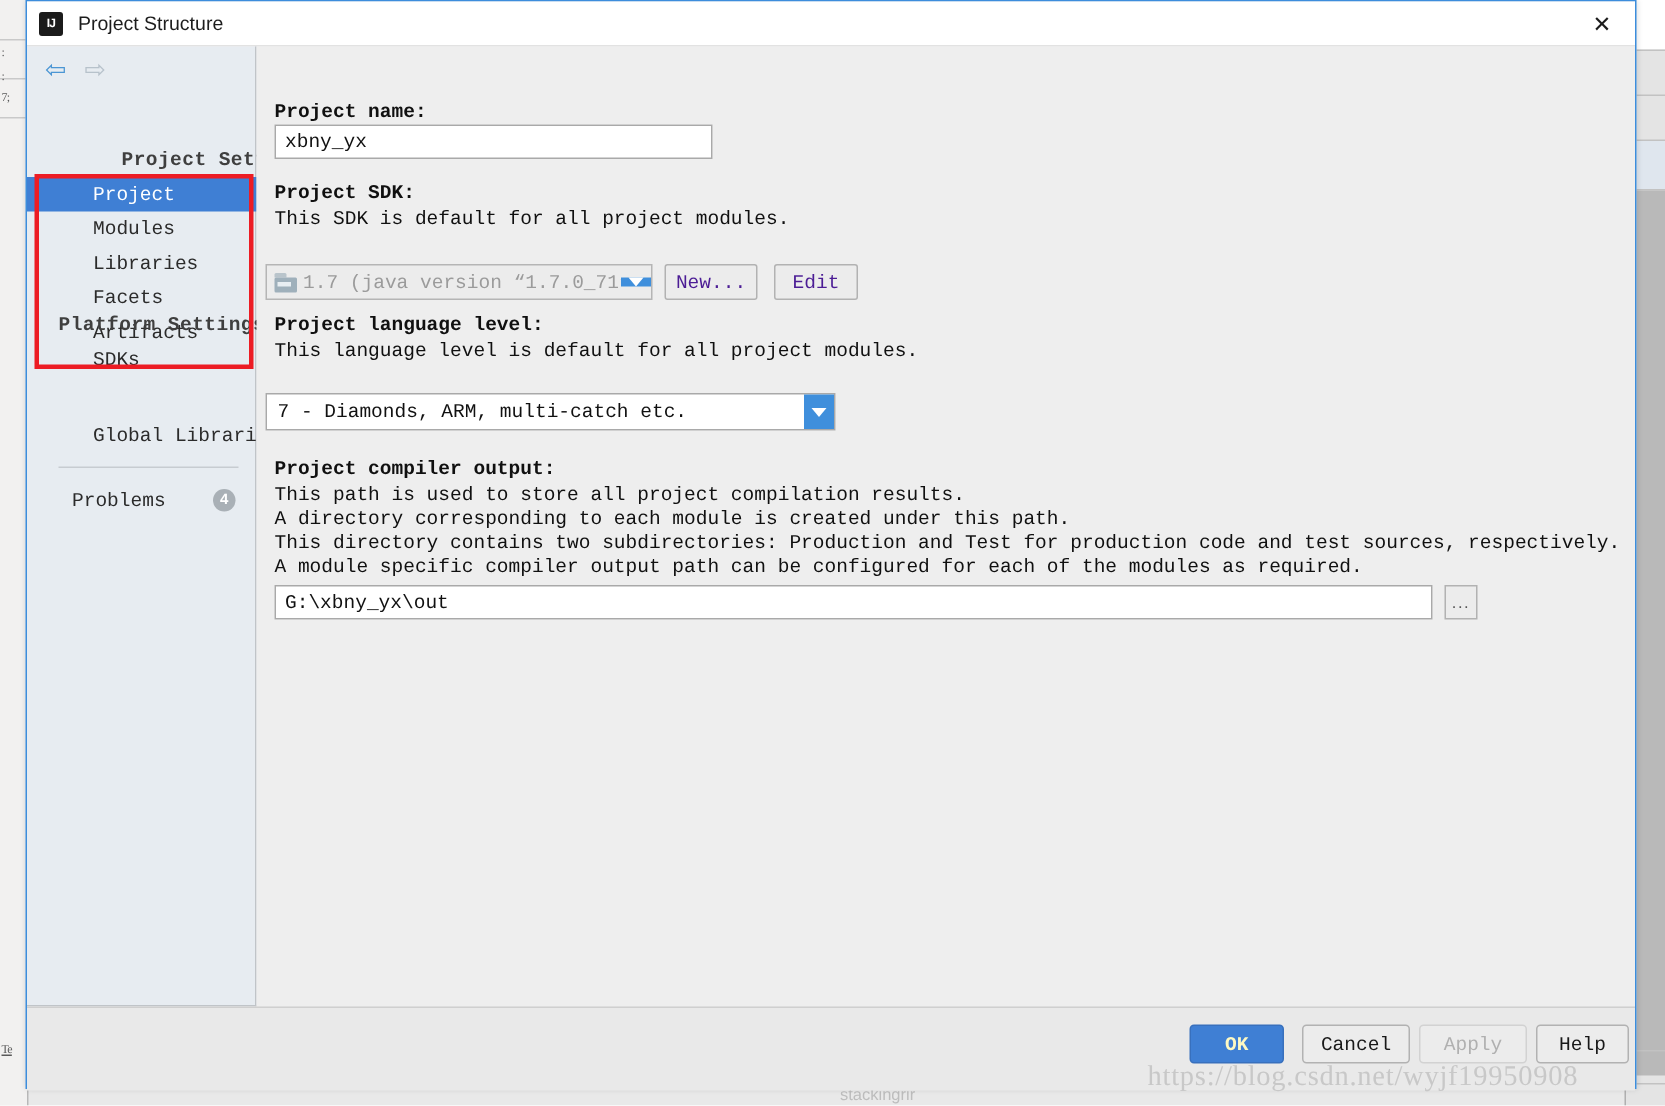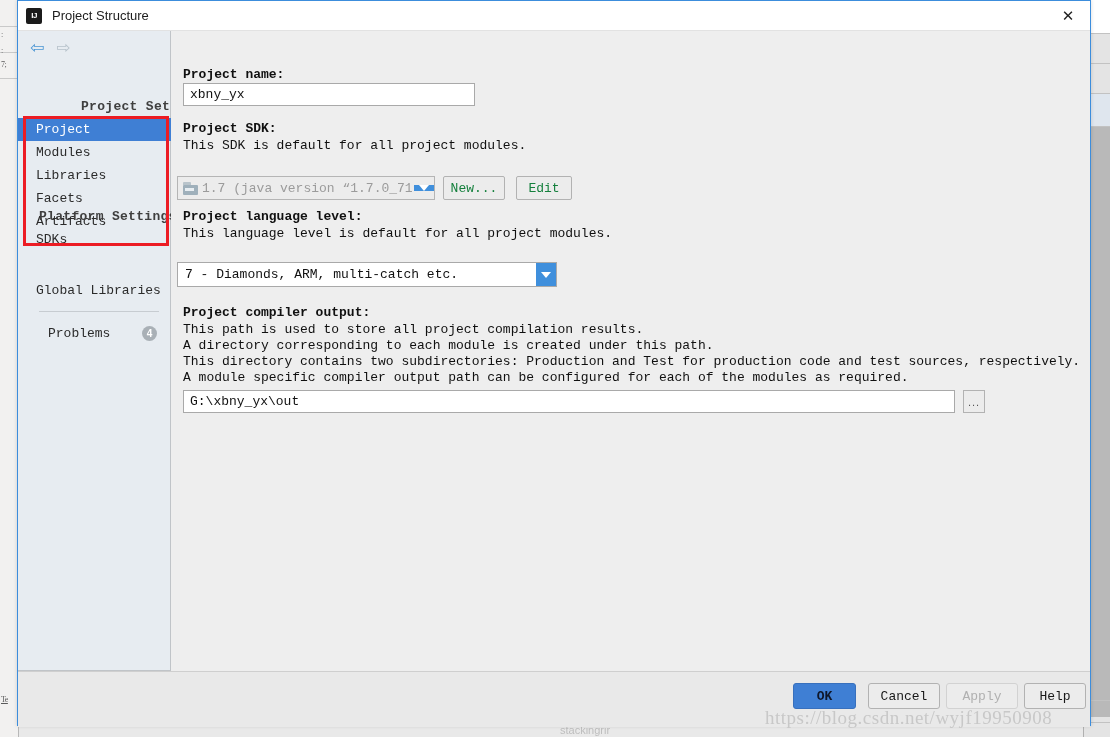--- a/index.html
+++ b/index.html
@@ -185,21 +185,21 @@
     color: #3f3f3f;
     letter-spacing: 0.3px;
     white-space: nowrap;
   }
   .nav-item {
     position: absolute;
     left: 0;
     width: 153px;
     height: 23px;
     line-height: 23px;
-    padding-left: 18px;
+    padding-left: 44px;
     box-sizing: border-box;
     font-family: "Liberation Mono", monospace;
     font-size: 13px;
     color: #2b2b2b;
     cursor: pointer;
     white-space: nowrap;
   }
   .nav-item.selected {
     background: #3f7fd4;
     color: #ffffff;
@@ -381,21 +381,21 @@
 
   
   .pbtn {
     position: absolute;
     background: #ececec;
     border: 1px solid #b2b2b2;
     border-radius: 2px;
     box-sizing: border-box;
     font-family: "Liberation Mono", monospace;
     font-size: 13px;
-    color: #15803d;
+    color: #4c1d95;
     display: flex;
     align-items: center;
     justify-content: center;
     cursor: pointer;
   }
 
   .ell-btn {
     position: absolute;
     background: #ececec;
     border: 1px solid #b2b2b2;
@@ -426,21 +426,21 @@
     font-family: "Liberation Mono", monospace;
     font-size: 13px;
     display: flex;
     align-items: center;
     justify-content: center;
     cursor: pointer;
   }
   .footer-btn.primary {
     background: #3f7fd4;
     border: 1px solid #3870bd;
-    color: #0f172a;
+    color: #fef9c3;
     font-weight: bold;
   }
   .footer-btn.normal {
     background: #ececec;
     border: 1px solid #b2b2b2;
     color: #181818;
   }
   .footer-btn.disabled {
     background: #ececec;
     border: 1px solid #d2d2d2;

